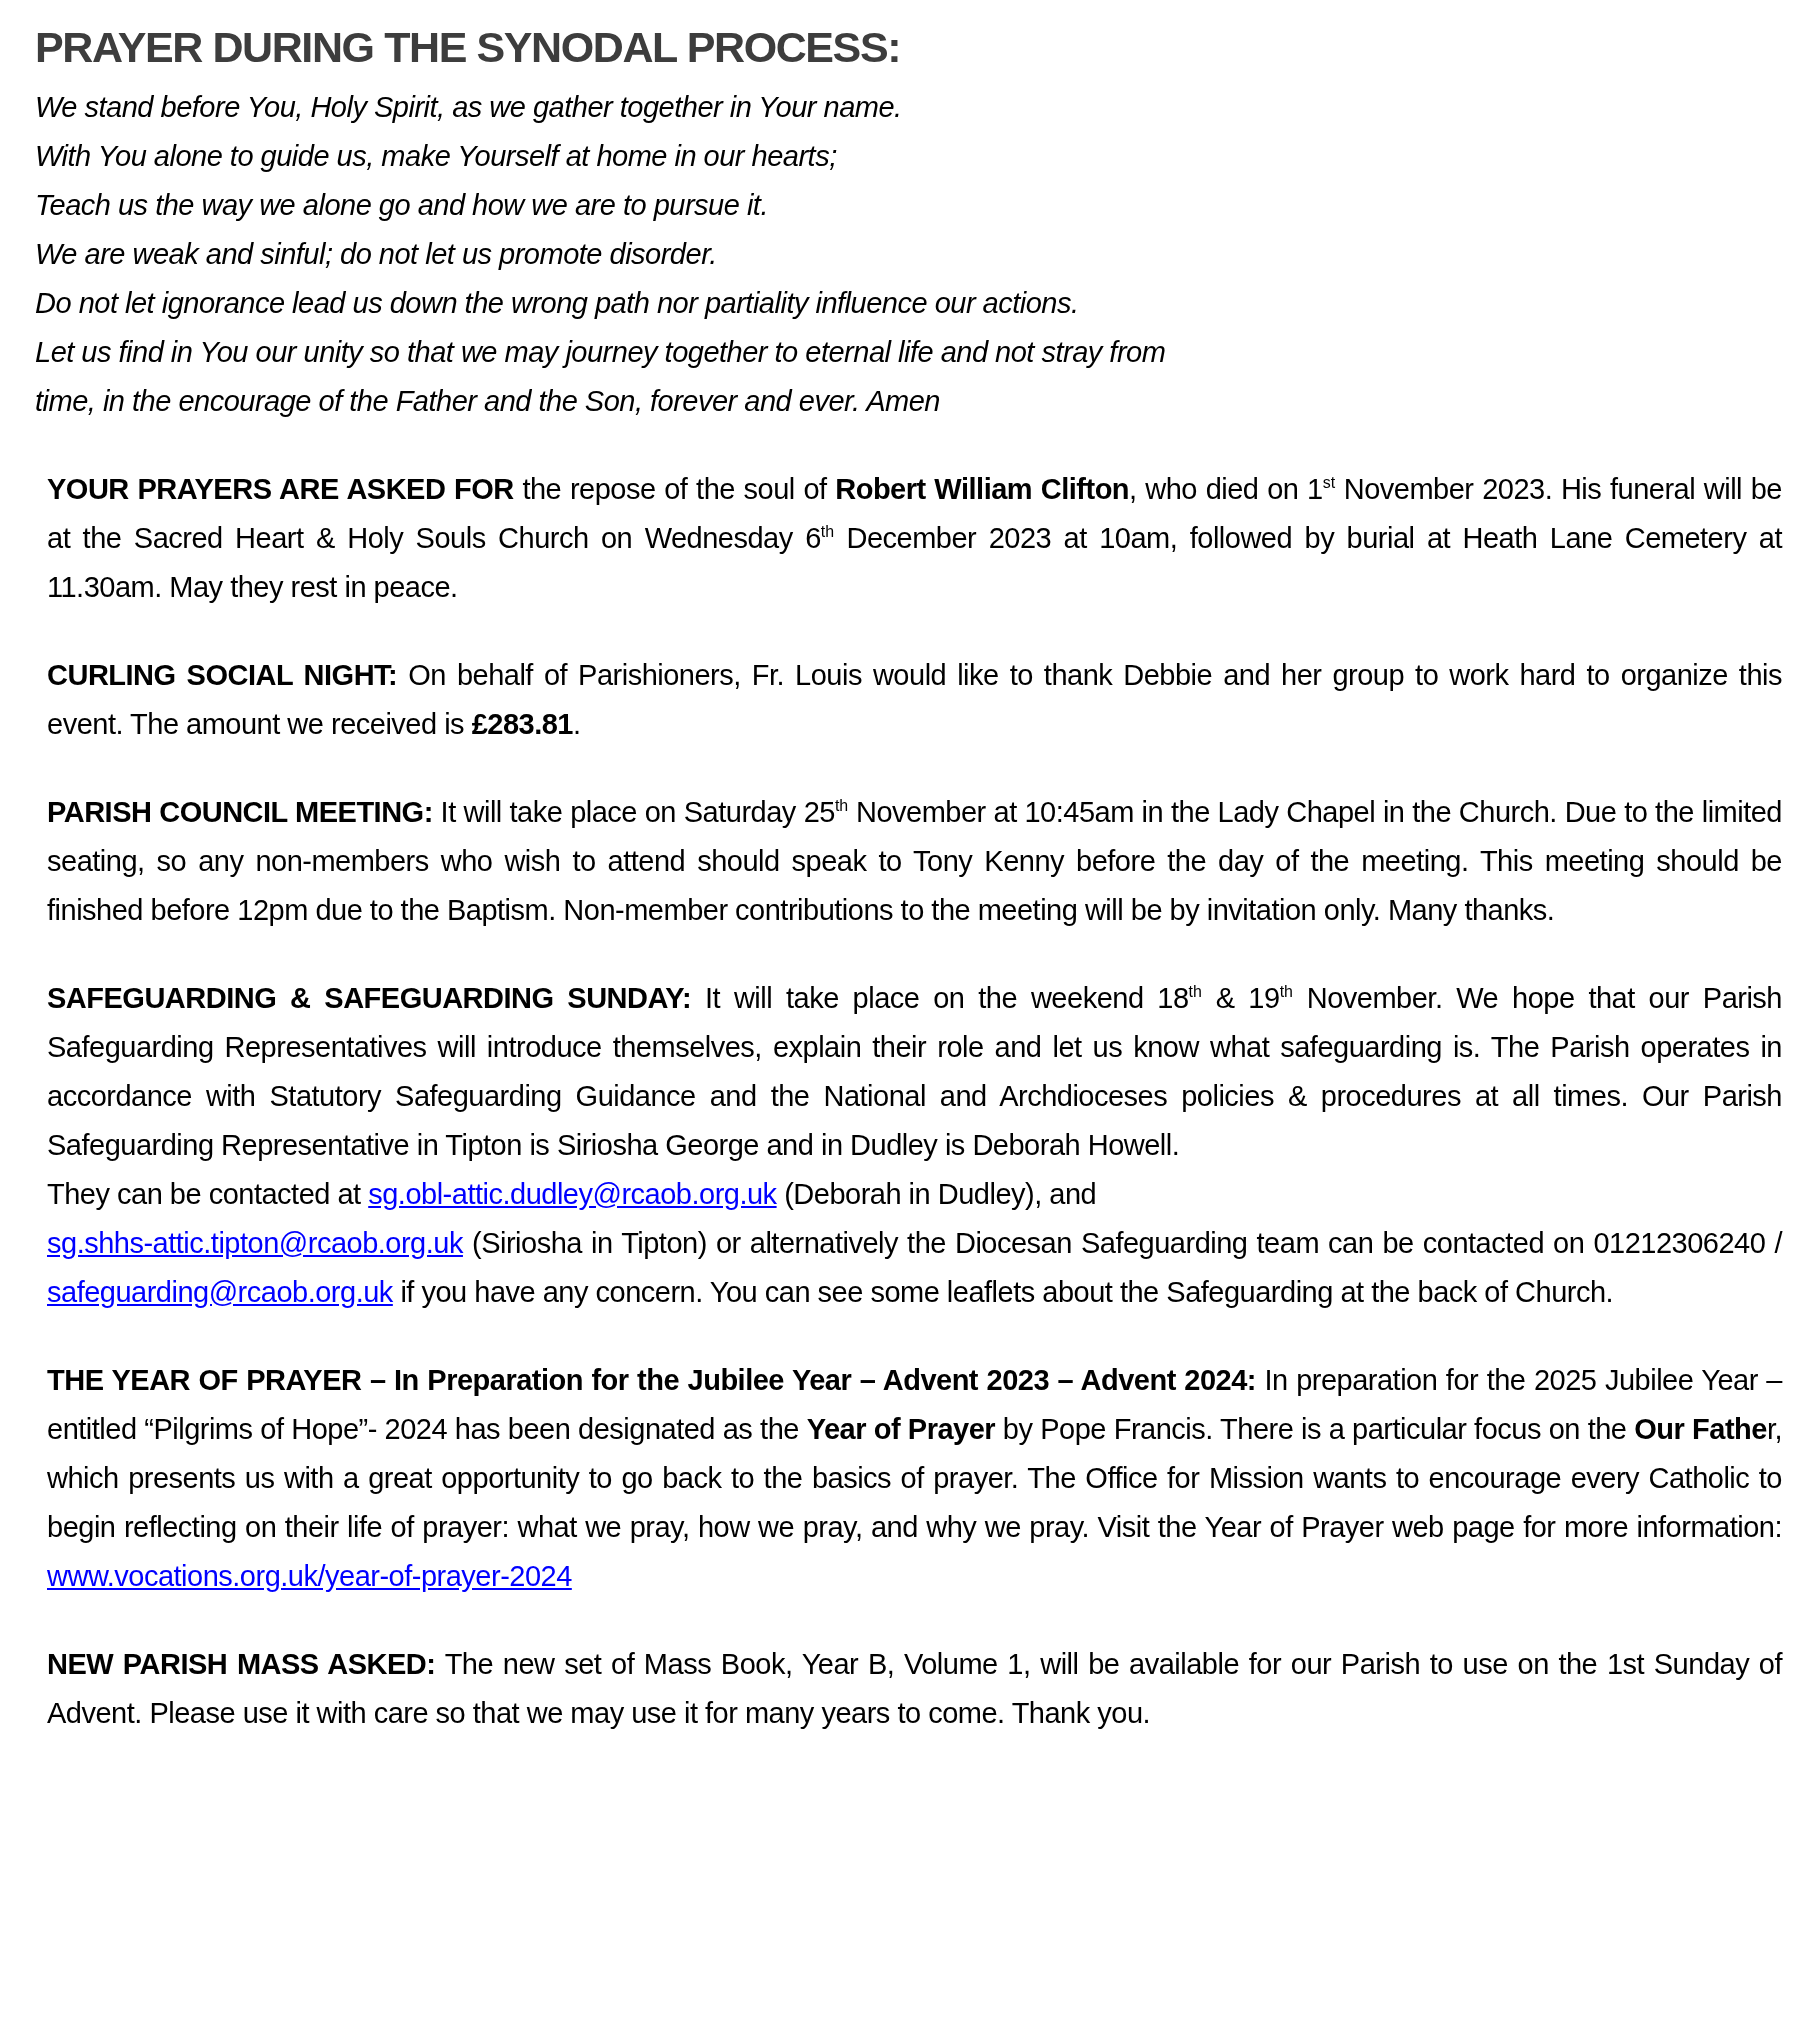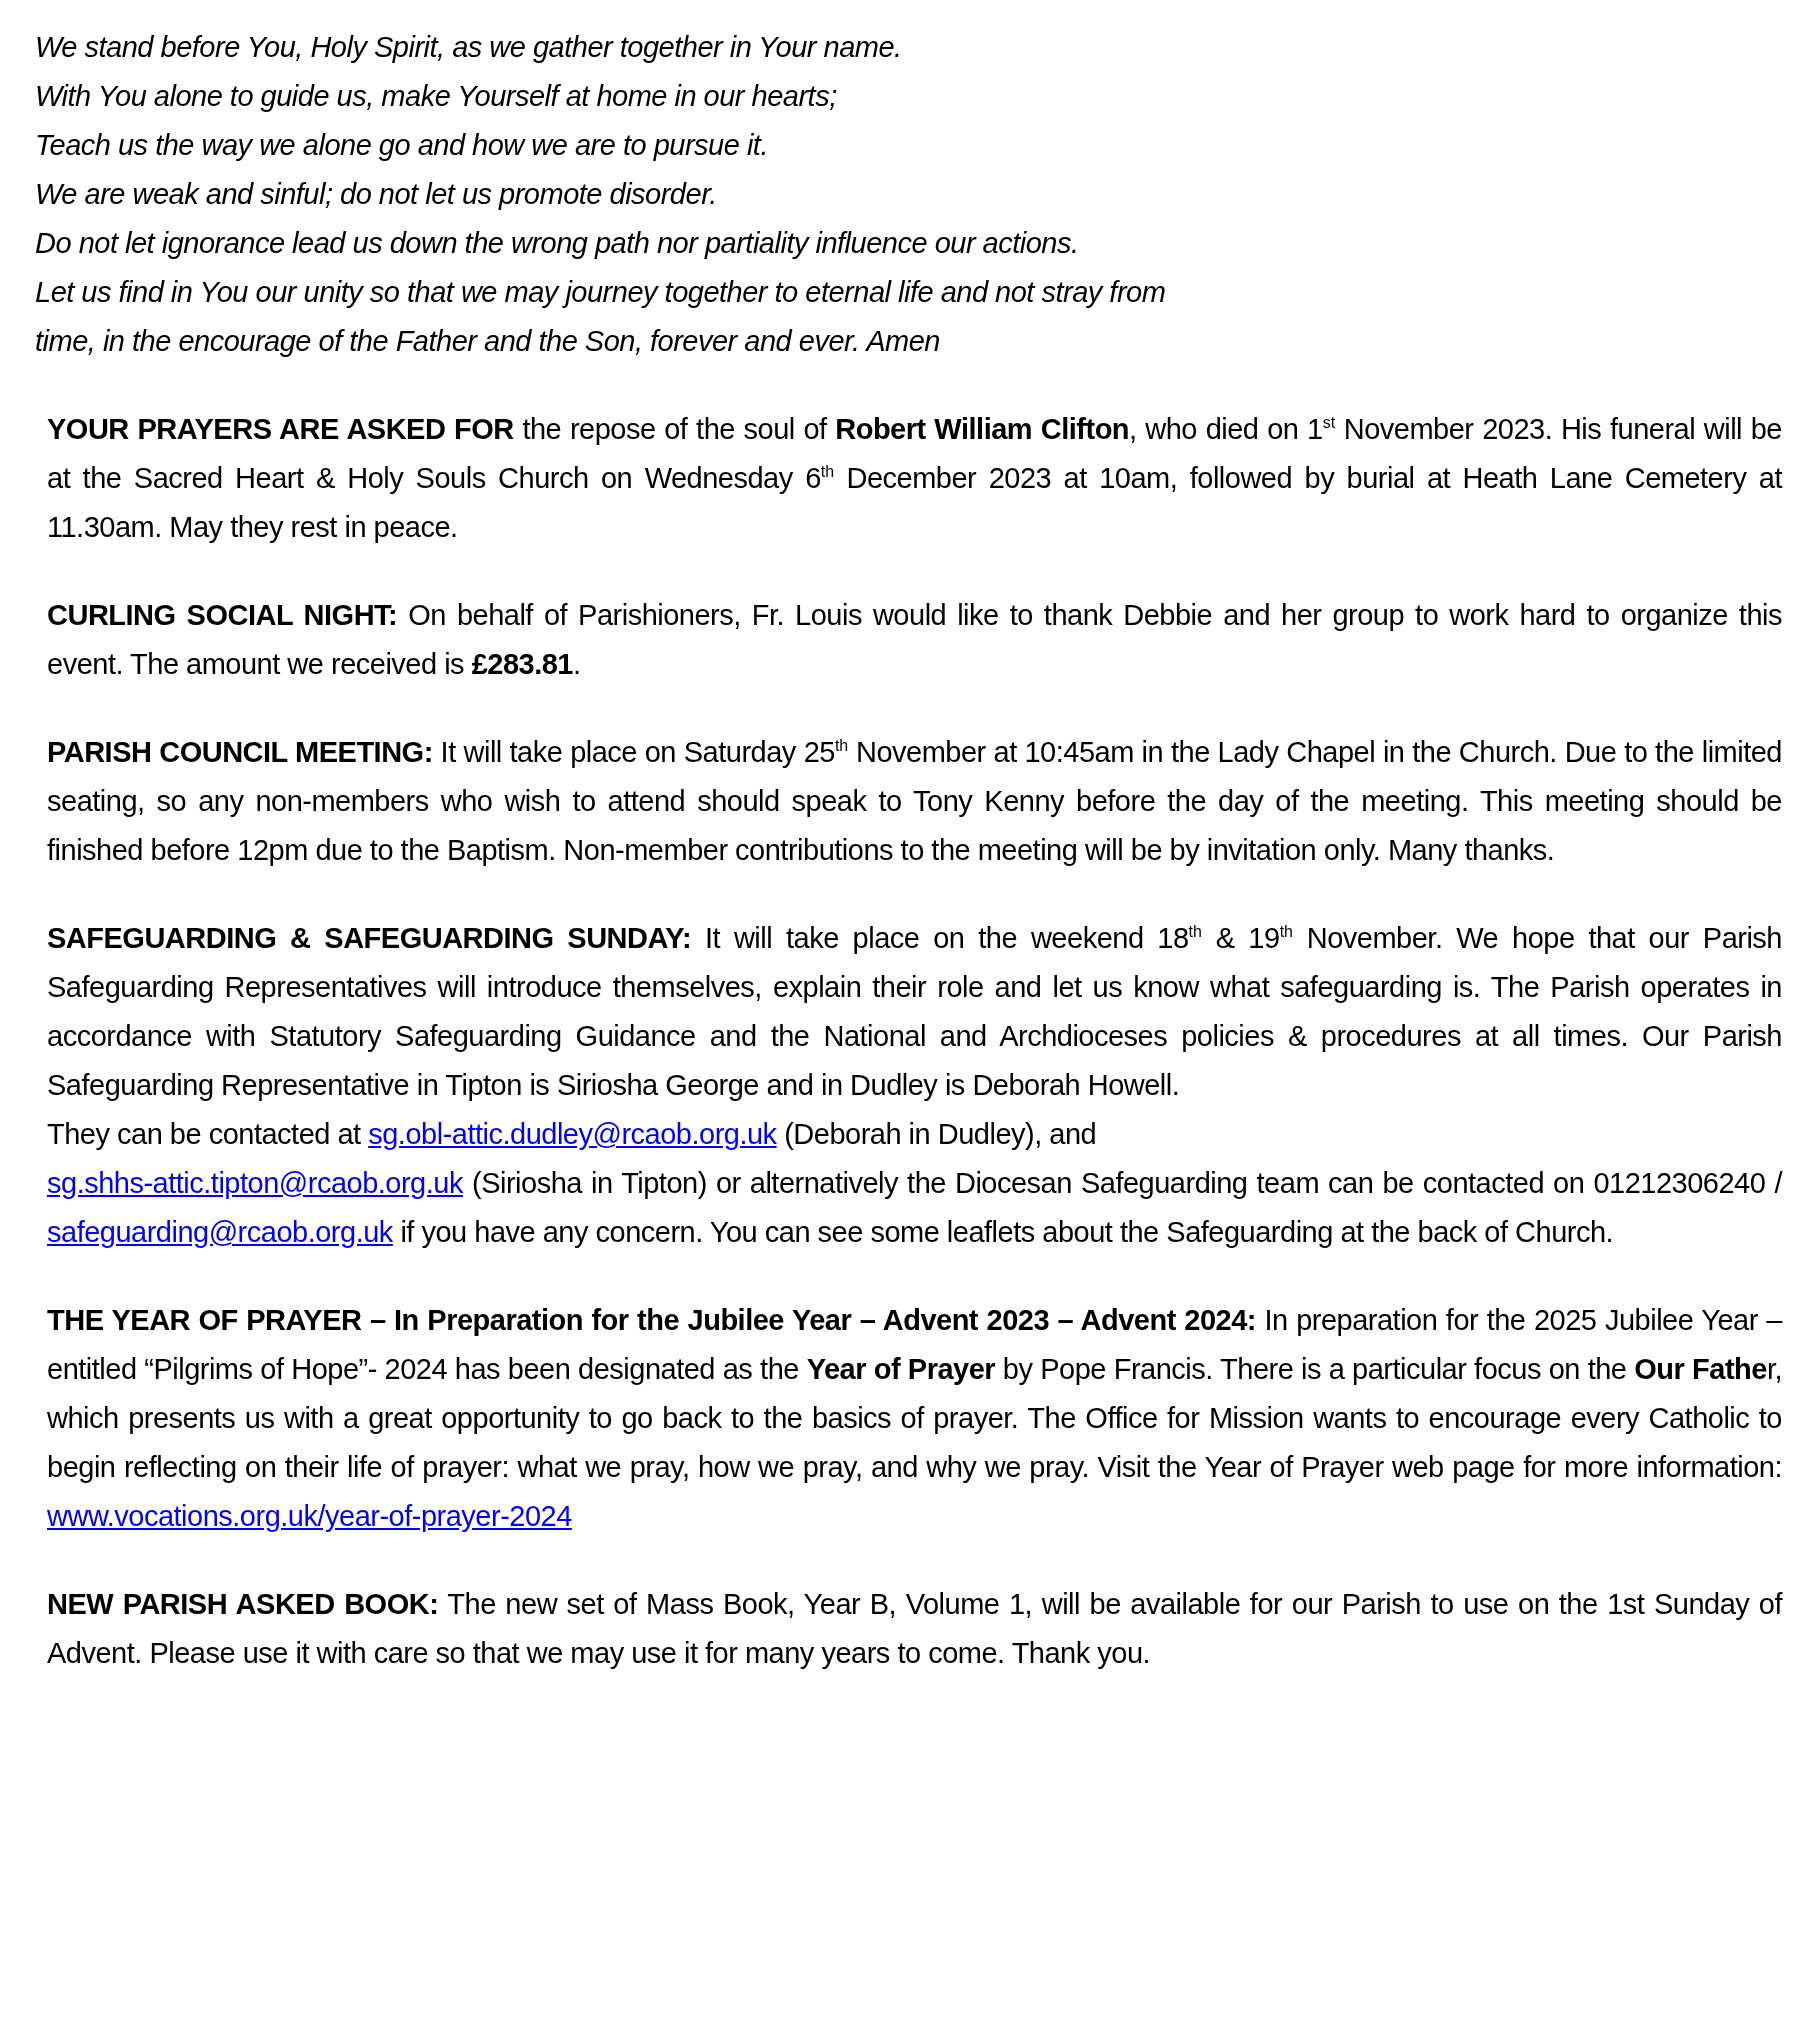--- a/index.html
+++ b/index.html
@@ -49,31 +49,32 @@
   a.link {
     color: var(--link-color, #0000ff);
     text-decoration: underline;
     cursor: pointer;
   }
 </style>
 </head>
 <body style="--title-color: #3d3d3d; --link-color: #0000ff; background: rgb(255, 255, 255); color: rgb(0, 0, 0);">
 
 <div class="doc">
+  <h1 class="title">PRAYER DURING THE SYNODAL PROCESS:</h1>
   <div class="prayer">
       <div class="prayer-line">We stand before You, Holy Spirit, as we gather together in Your name.</div>
       <div class="prayer-line">With You alone to guide us, make Yourself at home in our hearts;</div>
       <div class="prayer-line">Teach us the way we alone go and how we are to pursue it.</div>
       <div class="prayer-line">We are weak and sinful; do not let us promote disorder.</div>
       <div class="prayer-line">Do not let ignorance lead us down the wrong path nor partiality influence our actions.</div>
       <div class="prayer-line">Let us find in You our unity so that we may journey together to eternal life and not stray from</div>
       <div class="prayer-line">time, in the encourage of the Father and the Son, forever and ever. Amen</div>
     </div>
   <div>
       <p class="para"><span class="b">YOUR PRAYERS ARE ASKED FOR</span><span> the repose of the soul of </span><span class="b">Robert William Clifton</span><span>, who died on 1</span><sup class="ord">st</sup><span> November 2023. His funeral will be at the Sacred Heart &amp; Holy Souls Church on Wednesday 6</span><sup class="ord">th</sup><span> December 2023 at 10am, followed by burial at Heath Lane Cemetery at 11.30am. May they rest in peace.</span></p>
       <p class="para"><span class="b">CURLING SOCIAL NIGHT:</span><span> On behalf of Parishioners, Fr. Louis would like to thank Debbie and her group to work hard to organize this event. The amount we received is </span><span class="b">£283.81</span><span>.</span></p>
       <p class="para"><span class="b">PARISH COUNCIL MEETING:</span><span> It will take place on Saturday 25</span><sup class="ord">th</sup><span> November at 10:45am in the Lady Chapel in the Church. Due to the limited seating, so any non-members who wish to attend should speak to Tony Kenny before the day of the meeting. This meeting should be finished before 12pm due to the Baptism. Non-member contributions to the meeting will be by invitation only. Many thanks.</span></p>
       <p class="para"><span class="b">SAFEGUARDING &amp; SAFEGUARDING SUNDAY:</span><span> It will take place on the weekend 18</span><sup class="ord">th</sup><span> &amp; 19</span><sup class="ord">th</sup><span> November. We hope that our Parish Safeguarding Representatives will introduce themselves, explain their role and let us know what safeguarding is. The Parish operates in accordance with Statutory Safeguarding Guidance and the National and Archdioceses policies &amp; procedures at all times. Our Parish Safeguarding Representative in Tipton is Siriosha George and in Dudley is Deborah Howell.</span><br><span>They can be contacted at </span><a class="link">sg.obl-attic.dudley@rcaob.org.uk</a><span> (Deborah in Dudley), and</span><br><a class="link">sg.shhs-attic.tipton@rcaob.org.uk</a><span> (Siriosha in Tipton) or alternatively the Diocesan Safeguarding team can be contacted on 01212306240 / </span><a class="link">safeguarding@rcaob.org.uk</a><span> if you have any concern. You can see some leaflets about the Safeguarding at the back of Church.</span></p>
       <p class="para"><span class="b">THE YEAR OF PRAYER – In Preparation for the Jubilee Year – Advent 2023 – Advent 2024:</span><span> In preparation for the 2025 Jubilee Year – entitled “Pilgrims of Hope”- 2024 has been designated as the </span><span class="b">Year of Prayer</span><span> by Pope Francis. There is a particular focus on the </span><span class="b">Our Fathe</span><span>r, which presents us with a great opportunity to go back to the basics of prayer. The Office for Mission wants to encourage every Catholic to begin reflecting on their life of prayer: what we pray, how we pray, and why we pray. Visit the Year of Prayer web page for more information: </span><a class="link">www.vocations.org.uk/year-of-prayer-2024</a></p>
-      <p class="para"><span class="b">NEW PARISH ASKED BOOK:</span><span> The new set of Mass Book, Year B, Volume 1, will be available for our Parish to use on the 1st Sunday of Advent. Please use it with care so that we may use it for many years to come. Thank you.</span></p>
+      <p class="para"><span class="b">NEW PARISH MASS ASKED:</span><span> The new set of Mass Book, Year B, Volume 1, will be available for our Parish to use on the 1st Sunday of Advent. Please use it with care so that we may use it for many years to come. Thank you.</span></p>
     </div>
 </div>
 
 
 </body></html>

